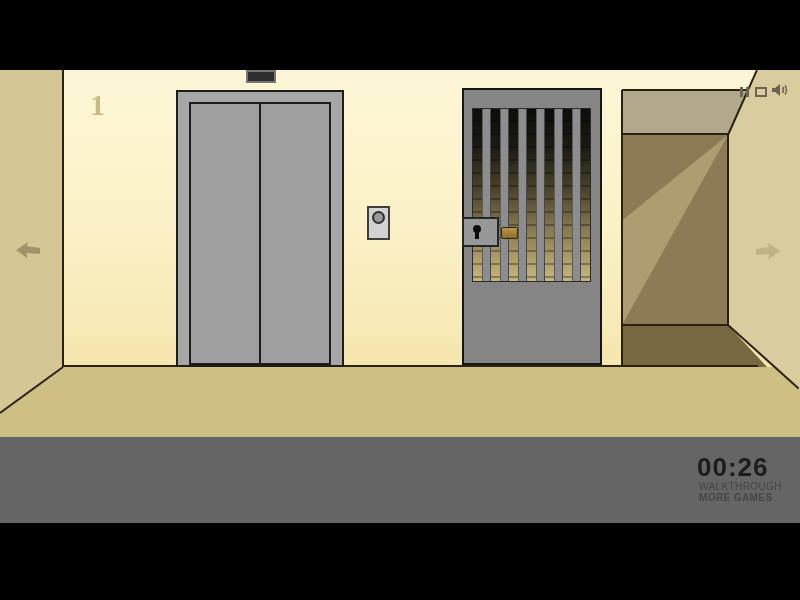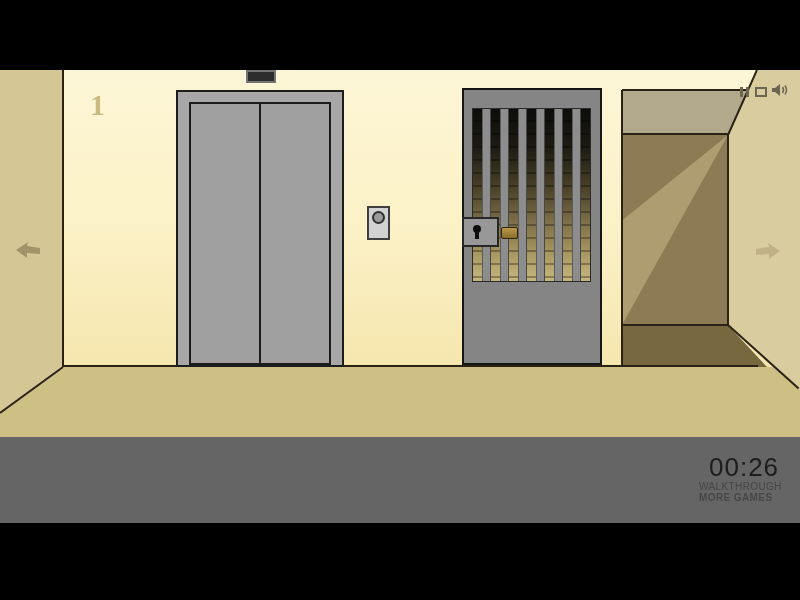--- a/index.html
+++ b/index.html
@@ -56,21 +56,21 @@
   #gate-lock-box{position:absolute;left:-2px;top:127px;width:37px;height:30px;
     background:#989898;border:2px solid #262626;box-sizing:border-box;}
   #keyhole-circle{position:absolute;left:9px;top:6px;width:8px;height:8px;
     border-radius:50%;background:#0d0d0d;}
   #keyhole-stem{position:absolute;left:11px;top:12px;width:4px;height:8px;background:#0d0d0d;}
   #gate-knob{position:absolute;left:37px;top:137px;width:15px;height:10px;
     background:linear-gradient(180deg,#bb9849,#8a6d28);border:1px solid #2f2608;border-radius:2px;}
   
   #floor-number{left:90px;top:88px;font-family:"Liberation Serif","DejaVu Serif",serif;
     font-weight:bold;font-size:30px;color:#c9ba82;}
-  #timer{left:697px;top:452px;font-size:26px;font-weight:normal;color:#1d1d1d;letter-spacing:1px;margin-left:12px;}
+  #timer{left:697px;top:452px;font-size:26px;font-weight:bold;color:#1d1d1d;letter-spacing:1px;}
   #walkthrough-link{left:699px;top:481px;font-size:10px;font-weight:normal;color:#464646;
     letter-spacing:.4px;cursor:pointer;}
   #moregames-link{left:699px;top:492px;font-size:10px;font-weight:bold;color:#464646;
     letter-spacing:.4px;cursor:pointer;}
   .hotspot{cursor:pointer;}
 </style>
 </head>
 <body>
 
 <div id="stage">

